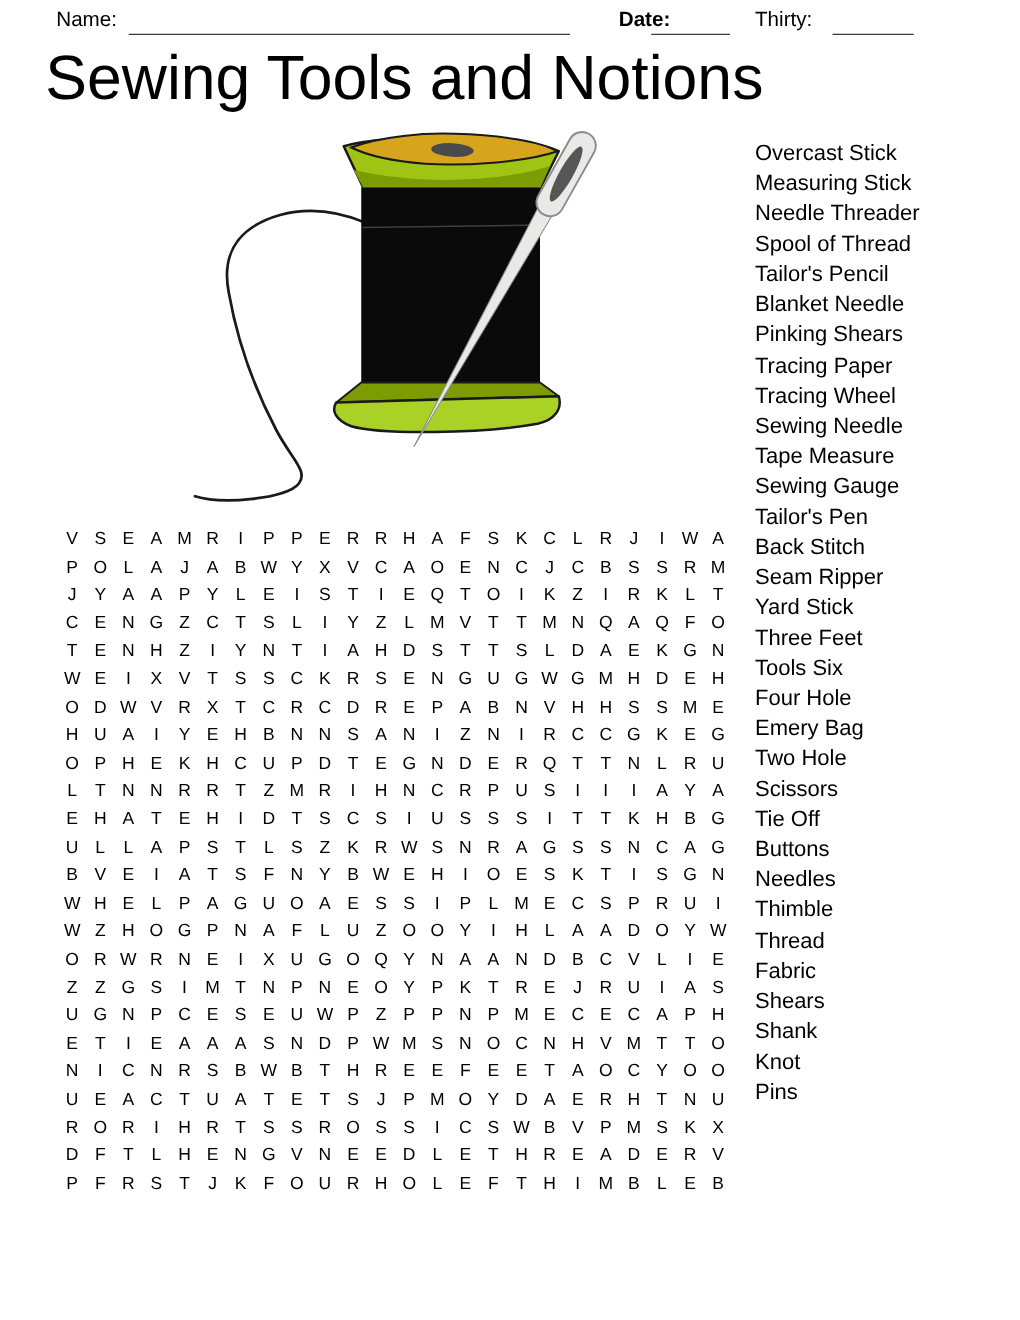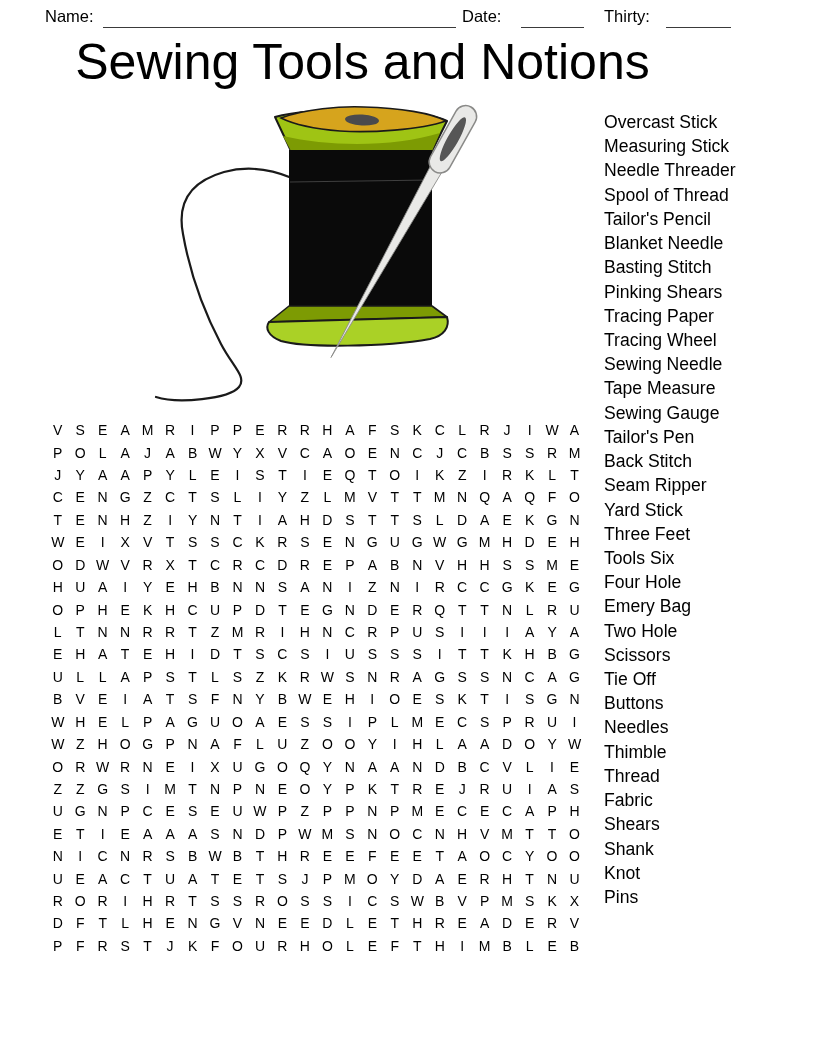--- a/index.html
+++ b/index.html
@@ -3,25 +3,25 @@
 <meta charset="utf-8">
 <style>
   html,body{margin:0;padding:0;background:#ffffff;}
   #page{position:relative;width:816px;height:1056px;background:#ffffff;overflow:hidden;
         font-family:"Liberation Sans", sans-serif;color:#000;}
   
   #hdr{position:absolute;left:0;top:0;width:816px;height:40px;}
   .hlabel{position:absolute;top:7px;font-size:16.5px;color:#000;white-space:nowrap;}
   .hline{position:absolute;top:9px;height:18px;border-bottom:1.6px solid #3a3a3a;}
   #name-label{left:45px;} #name-line{left:103px;width:353px;}
-  #date-label{left:462px;} #date-line{left:521px;width:63px;}
+  #date-label{left:495px;font-weight:bold;} #date-line{left:521px;width:63px;}
   #period-label{left:604px;} #period-line{left:666px;width:65px;}
   
   #title{position:absolute;left:0;top:33px;width:647px;text-align:center;
-         font-size:50px;font-weight:400;letter-spacing:0;margin-left:39px;}
+         font-size:50px;font-weight:400;letter-spacing:0;}
   
   #illo{position:absolute;left:45px;top:98px;width:445px;height:312px;}
   
   #grid{position:absolute;left:46.5px;top:419px;display:grid;
         grid-template-columns:repeat(24,22.48px);grid-auto-rows:22.43px;}
   .cell{display:flex;align-items:center;justify-content:center;
         font-size:14px;color:#000;}
   
   #words{position:absolute;left:604px;top:110px;width:210px;}
   .word{height:24.23px;line-height:24.23px;font-size:17.6px;white-space:nowrap;color:#000;}
@@ -648,21 +648,20 @@
       <div class="cell">B</div>
     </div>
 
   <div id="words">
       <div class="word">Overcast Stick</div>
       <div class="word">Measuring Stick</div>
       <div class="word">Needle Threader</div>
       <div class="word">Spool of Thread</div>
       <div class="word">Tailor's Pencil</div>
       <div class="word">Blanket Needle</div>
-      <div class="word">Basting Stitch</div>
       <div class="word">Pinking Shears</div>
       <div class="word">Tracing Paper</div>
       <div class="word">Tracing Wheel</div>
       <div class="word">Sewing Needle</div>
       <div class="word">Tape Measure</div>
       <div class="word">Sewing Gauge</div>
       <div class="word">Tailor's Pen</div>
       <div class="word">Back Stitch</div>
       <div class="word">Seam Ripper</div>
       <div class="word">Yard Stick</div>

